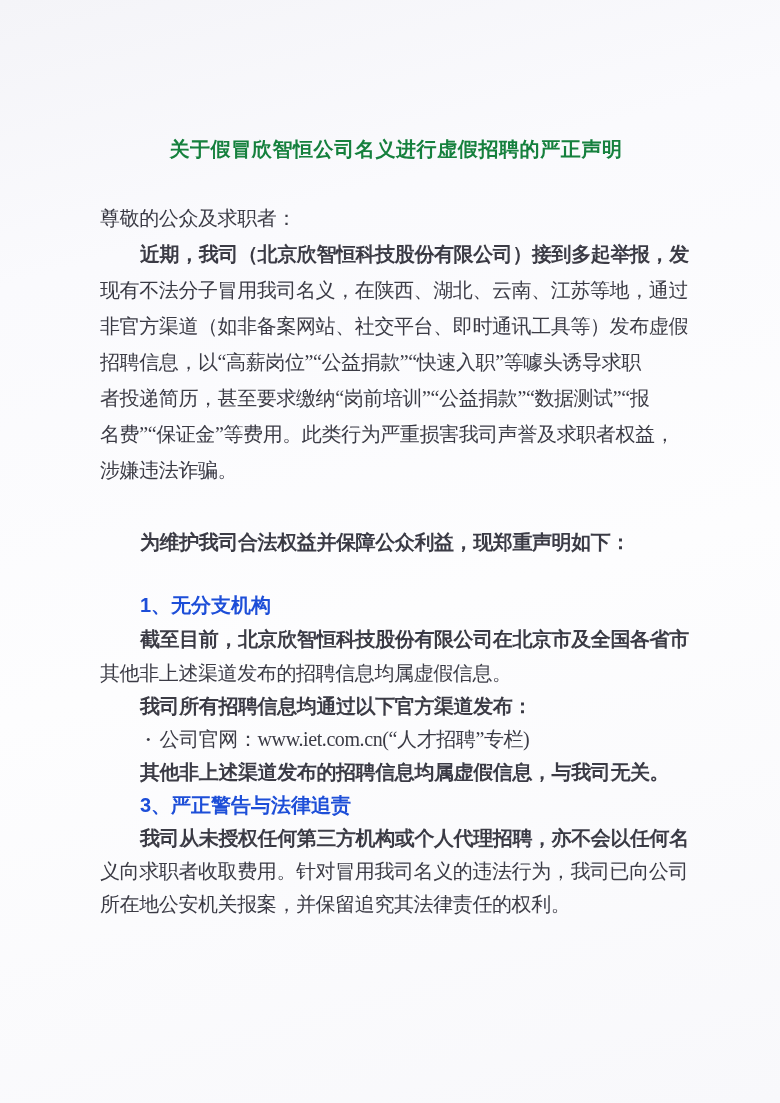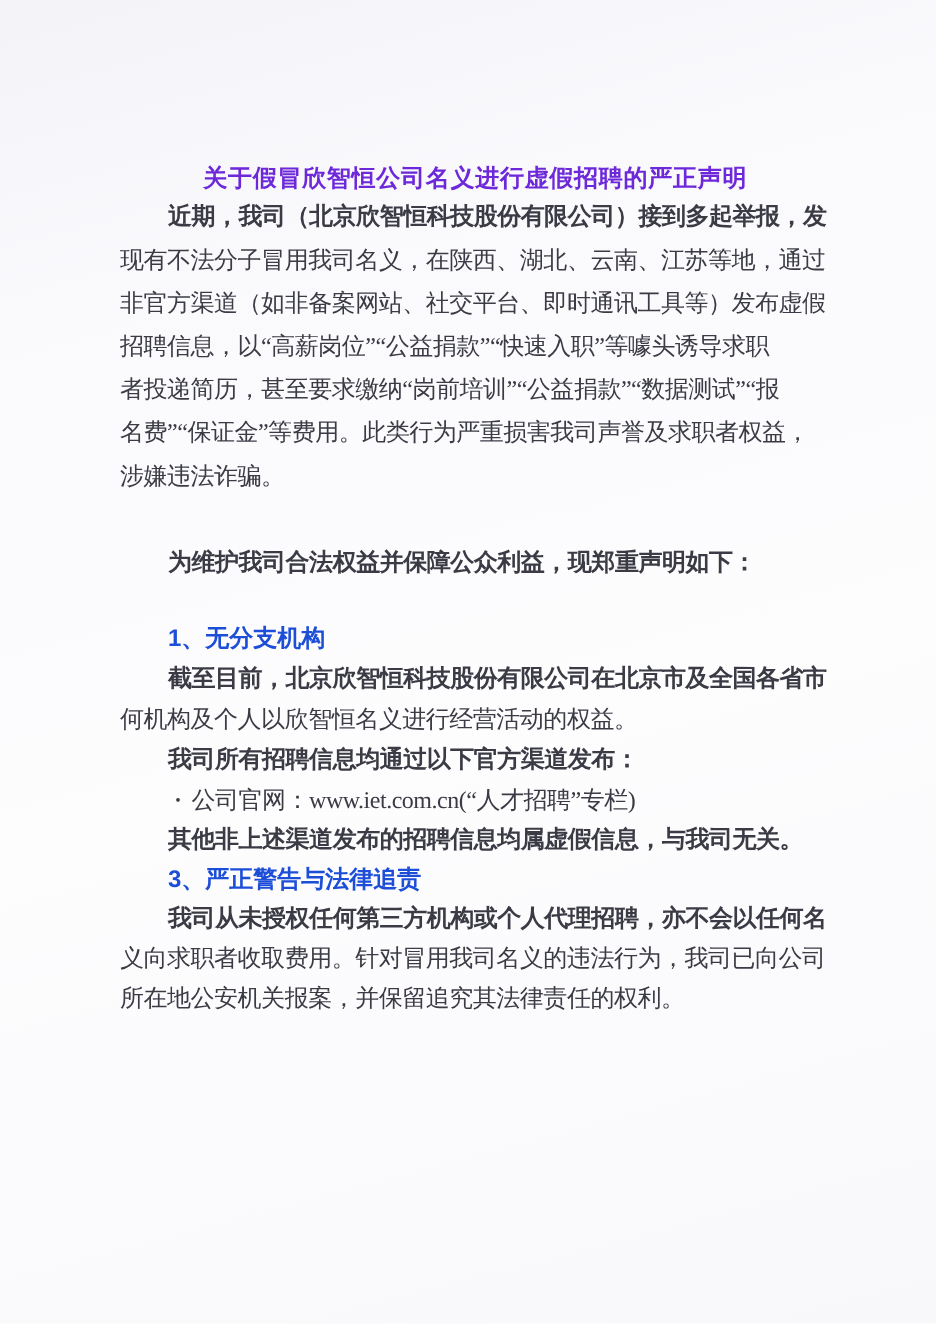--- a/index.html
+++ b/index.html
@@ -26,21 +26,21 @@
     width: 592px;
     padding-top: 135px;
   }
   .title {
     margin: 0;
     font-size: 20px;
     font-weight: 700;
     line-height: 28px;
     text-align: center;
     letter-spacing: 0.6px;
-    color: #6d28d9;
+    color: #15803d;
     white-space: nowrap;
   }
   .line {
     margin: 0;
     font-size: 20px;
     line-height: 36px;
     letter-spacing: -0.4px;
     white-space: nowrap;
   }
   .lh34 { line-height: 34px; }
@@ -65,34 +65,35 @@
   }
 </style>
 </head>
 <body>
 
 <div class="page">
   <div class="content">
 
     <h1 class="title">关于假冒欣智恒公司名义进行虚假招聘的严正声明</h1>
 
+    <p class="line salutation">尊敬的公众及求职者：</p>
 
     <p class="line indent">近期，我司（北京欣智恒科技股份有限公司）接到多起举报，发</p>
     <p class="line">现有不法分子冒用我司名义，在陕西、湖北、云南、江苏等地，通过</p>
     <p class="line">非官方渠道（如非备案网站、社交平台、即时通讯工具等）发布虚假</p>
     <p class="line">招聘信息，以“高薪岗位”“公益捐款”“快速入职”等噱头诱导求职</p>
     <p class="line">者投递简历，甚至要求缴纳“岗前培训”“公益捐款”“数据测试”“报</p>
     <p class="line">名费”“保证金”等费用。此类行为严重损害我司声誉及求职者权益，</p>
     <p class="line">涉嫌违法诈骗。</p>
 
     <p class="line indent gap-intro">为维护我司合法权益并保障公众利益，现郑重声明如下：</p>
 
     <p class="line lh34 indent heading gap-h1">1、无分支机构</p>
     <p class="line lh34 indent">截至目前，北京欣智恒科技股份有限公司在北京市及全国各省市</p>
-    <p class="line lh34">何机构及个人以欣智恒名义进行经营活动的权益。</p>
+    <p class="line lh34">其他非上述渠道发布的招聘信息均属虚假信息。</p>
 
     <p class="line lh33 indent">我司所有招聘信息均通过以下官方渠道发布：</p>
     <p class="line lh33 bullet-line"><span class="bullet">•</span><span>公司官网：www.iet.com.cn(“人才招聘”专栏)</span></p>
     <p class="line lh33 indent">其他非上述渠道发布的招聘信息均属虚假信息，与我司无关。</p>
 
     <p class="line lh33 indent heading">3、严正警告与法律追责</p>
     <p class="line lh33 indent">我司从未授权任何第三方机构或个人代理招聘，亦不会以任何名</p>
     <p class="line lh33">义向求职者收取费用。针对冒用我司名义的违法行为，我司已向公司</p>
     <p class="line lh33">所在地公安机关报案，并保留追究其法律责任的权利。</p>
 

